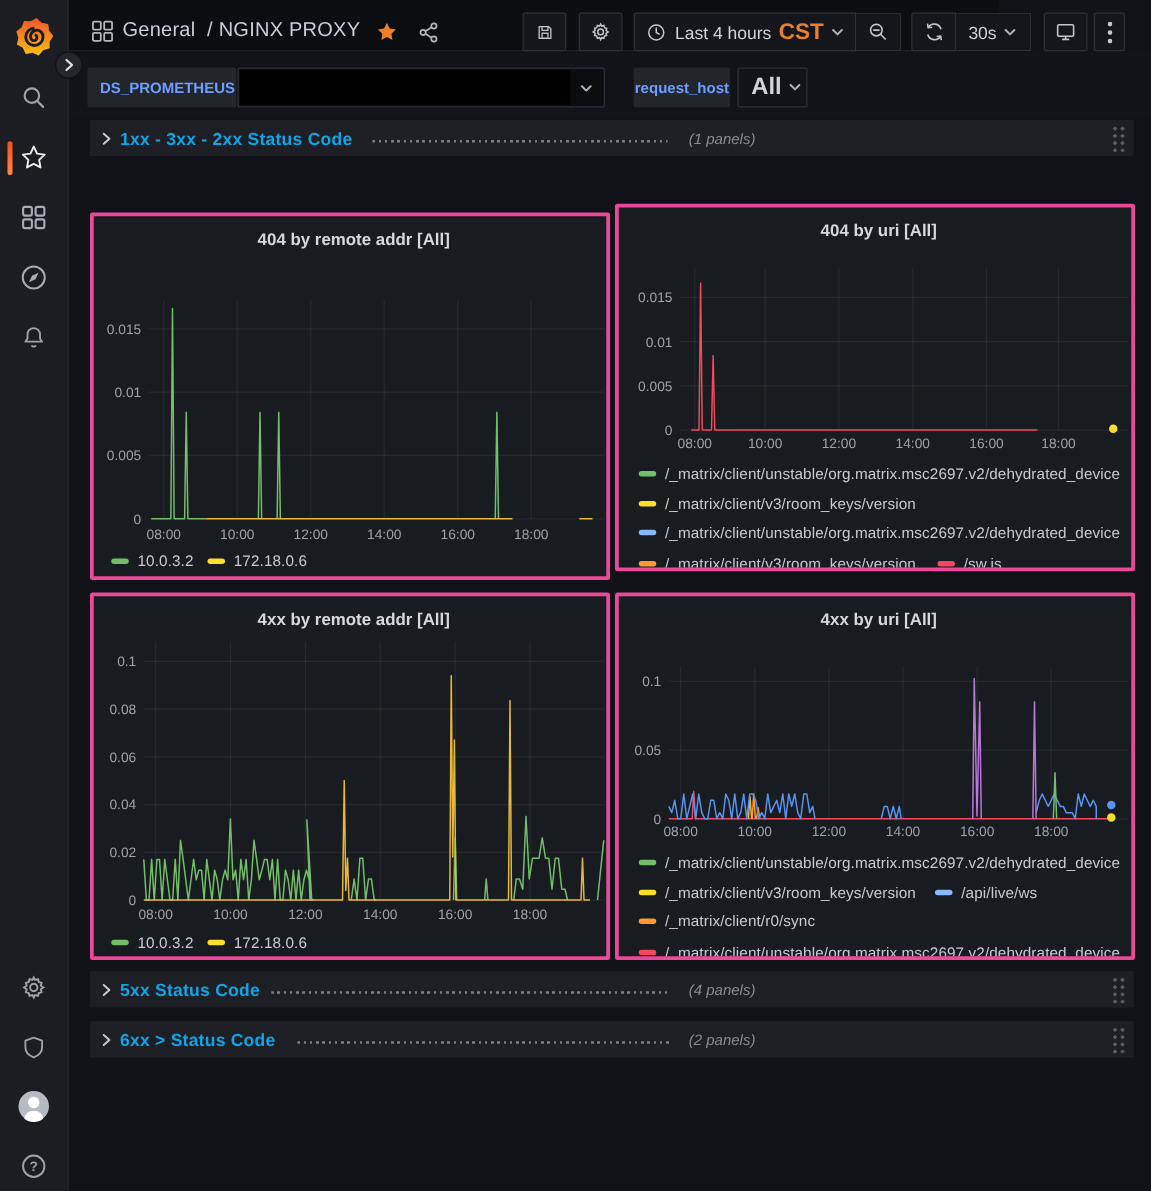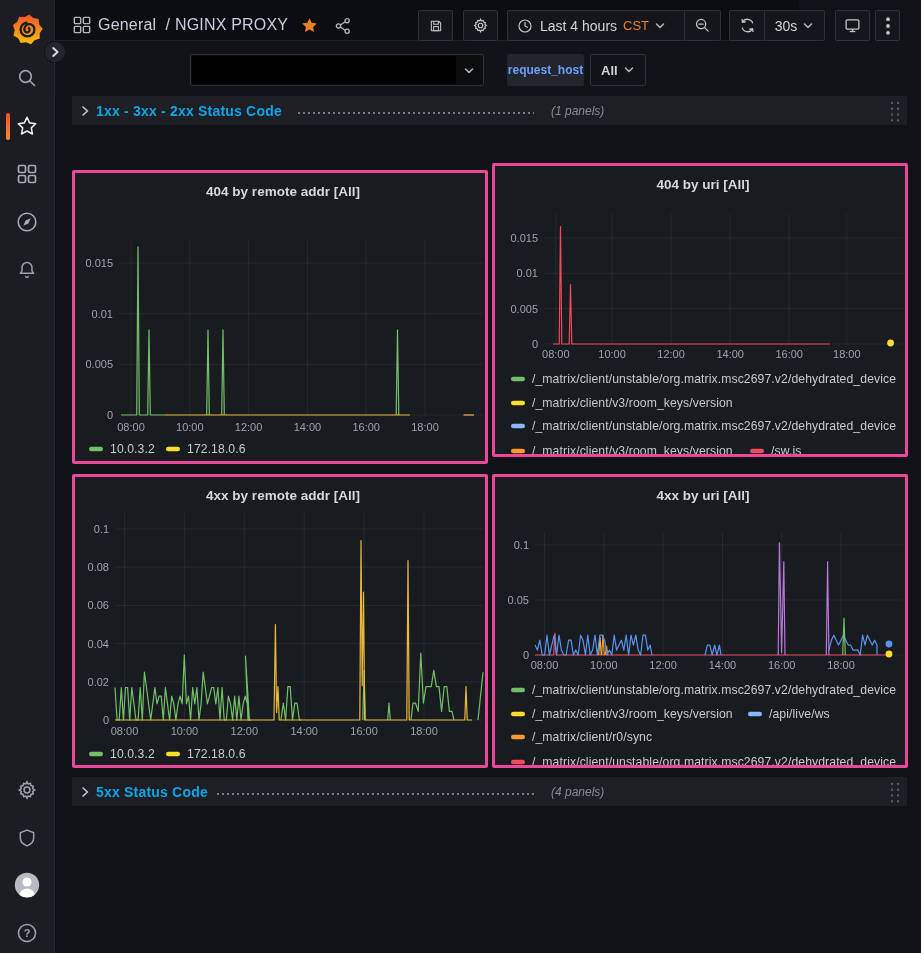--- a/index.html
+++ b/index.html
@@ -134,21 +134,21 @@
         <path fill="none" stroke="#c3c6cc" stroke-width="1.7" d="M12 3.2 l1.2 2.2 2.5-.6 .7 2.4 2.4 .7 -.6 2.5 2.2 1.6 -2.2 1.6 .6 2.5 -2.4 .7 -.7 2.4 -2.5 -.6 -1.2 2.2 -1.2 -2.2 -2.5 .6 -.7 -2.4 -2.4 -.7 .6 -2.5 -2.2 -1.6 2.2 -1.6 -.6 -2.5 2.4 -.7 .7 -2.4 2.5 .6 z"></path>
         <circle cx="12" cy="12" r="3.2" fill="none" stroke="#c3c6cc" stroke-width="1.7"></circle>
       </svg>
   </div>
   <div class="btn" style="left:452px; width:178px; justify-content:flex-start; padding-left:9px; border-radius:2px 0 0 2px;">
     <svg width="16" height="16" viewBox="0 0 24 24">
         <circle cx="12" cy="12" r="9" fill="none" stroke="#c3c6cc" stroke-width="1.8"></circle>
         <polyline points="12,6.5 12,12 15.5,14" fill="none" stroke="#c3c6cc" stroke-width="1.8" stroke-linecap="round"></polyline>
       </svg>
     <span style="margin-left:7px; font-size:14px; color:#d3d4da;">Last 4 hours</span>
-    <span style="margin-left:6px; font-size:13px; font-weight:normal; color:#e8802d;">CST</span>
+    <span style="margin-left:6px; font-size:18px; font-weight:bold; color:#e8802d;">CST</span>
     <svg width="12" height="12" viewBox="0 0 12 12" style="margin-left:5px;">
         <polyline points="2.5,4 6,7.5 9.5,4" fill="none" stroke="#aeb2b9" stroke-width="1.6" stroke-linecap="round" stroke-linejoin="round"></polyline>
       </svg>
   </div>
   <div class="btn" style="left:630px; width:35.5px; border-left:none; border-radius:0 2px 2px 0;">
     <svg width="17" height="17" viewBox="0 0 24 24">
         <circle cx="10" cy="10" r="6.5" fill="none" stroke="#c3c6cc" stroke-width="1.8"></circle>
         <line x1="15" y1="15" x2="20" y2="20" stroke="#c3c6cc" stroke-width="1.8" stroke-linecap="round"></line>
         <line x1="7" y1="10" x2="13" y2="10" stroke="#c3c6cc" stroke-width="1.8" stroke-linecap="round"></line>
       </svg>
@@ -181,29 +181,30 @@
   <div class="btn" style="left:820px; width:25px;">
     <svg width="4" height="18" viewBox="0 0 4 18">
         <circle cx="2" cy="2.2" r="1.9" fill="#c3c6cc"></circle>
         <circle cx="2" cy="9" r="1.9" fill="#c3c6cc"></circle>
         <circle cx="2" cy="15.8" r="1.9" fill="#c3c6cc"></circle>
       </svg>
   </div>
 </div>
 
 <div id="subnav">
+  <div class="vlabel" style="left:15px; width:119px;">DS_PROMETHEUS</div>
   <div class="abs" style="left:135px; top:12px; width:294px; height:32px; background:#0b0c0e; border:1px solid #2e3038; border-radius:2px;">
     <div class="abs" style="left:1px; top:1px; width:264px; height:28px; background:#000;"></div>
     <svg width="12" height="12" viewBox="0 0 12 12" class="abs" style="right:8px; top:10px;">
         <polyline points="2.5,4 6,7.5 9.5,4" fill="none" stroke="#aeb2b9" stroke-width="1.6" stroke-linecap="round" stroke-linejoin="round"></polyline>
       </svg>
   </div>
   <div class="vlabel" style="left:452px; width:77px; justify-content:center;">request_host</div>
   <div class="abs" style="left:535px; top:12px; width:56px; height:32px; border:1px solid #2e3038; border-radius:2px; display:flex; align-items:center; padding-left:10px;">
-    <span style="font-size:13px; color:#d3d4da; font-weight:bold;">All</span>
+    <span style="font-size:19px; color:#d3d4da; font-weight:bold;">All</span>
     <svg width="12" height="12" viewBox="0 0 12 12" style="margin-left:5px;">
         <polyline points="2.5,4 6,7.5 9.5,4" fill="none" stroke="#aeb2b9" stroke-width="1.6" stroke-linecap="round" stroke-linejoin="round"></polyline>
       </svg>
   </div>
 </div>
 
 <div id="content">
 
   <div class="rowhdr" style="top:1px;">
     <svg class="rowchev-svg" width="14" height="14" viewBox="0 0 14 14" style="margin-left:6px;margin-right:4px;">
@@ -377,13 +378,22 @@
   <div class="rowhdr" style="top:682px;">
     <svg class="rowchev-svg" width="14" height="14" viewBox="0 0 14 14" style="margin-left:6px;margin-right:4px;">
         <polyline points="5,3 9.5,7 5,11" fill="none" stroke="#c7c9d1" stroke-width="1.6" stroke-linecap="round" stroke-linejoin="round"></polyline>
       </svg>
     <div class="rowtitle">5xx Status Code</div>
     <div class="dots" style="left:145px; width:317px;"></div>
     <div class="pcount">(4 panels)</div>
     <div class="draghandle"></div>
   </div>
 
+  <div class="rowhdr" style="top:722px;">
+    <svg class="rowchev-svg" width="14" height="14" viewBox="0 0 14 14" style="margin-left:6px;margin-right:4px;">
+        <polyline points="5,3 9.5,7 5,11" fill="none" stroke="#c7c9d1" stroke-width="1.6" stroke-linecap="round" stroke-linejoin="round"></polyline>
+      </svg>
+    <div class="rowtitle">6xx &gt; Status Code</div>
+    <div class="dots" style="left:166px; width:298px;"></div>
+    <div class="pcount">(2 panels)</div>
+    <div class="draghandle"></div>
+  </div>
 </div>
 
 </body></html>

